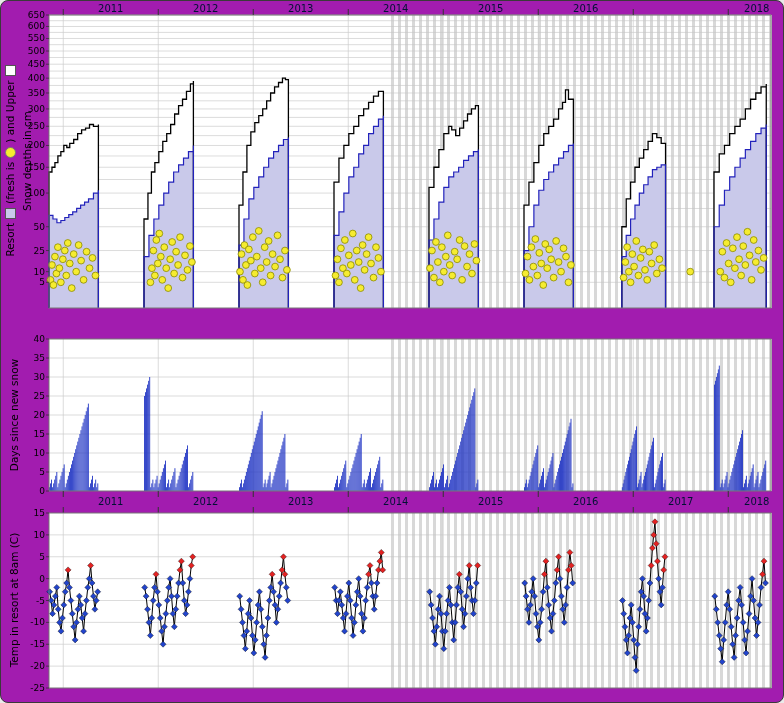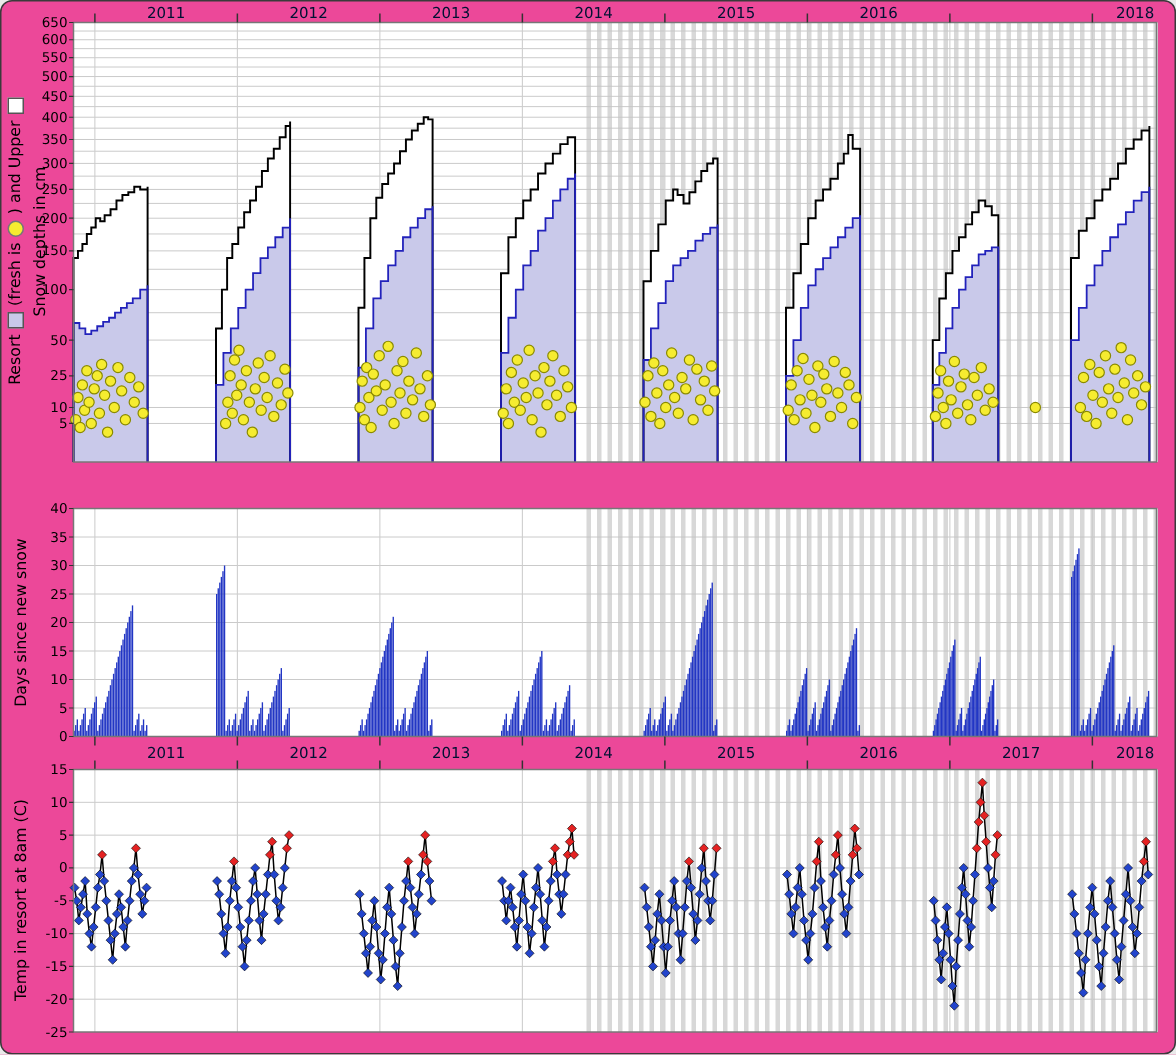--- a/index.html
+++ b/index.html
@@ -1,16 +1,16 @@
 <!DOCTYPE html>
 <html><head>
 <meta charset="utf-8">
 <style>
   html,body{margin:0;padding:0;background:#eaeaea;font-family:"DejaVu Sans",sans-serif;}
-  .chart-root{position:relative;width:784px;height:703px;background:#ec4899;border:1px solid #3a3a3a;border-radius:8px;overflow:hidden;box-sizing:border-box;}
+  .chart-root{position:relative;width:784px;height:703px;background:#a21caf;border:1px solid #3a3a3a;border-radius:8px;overflow:hidden;box-sizing:border-box;}
   .chart-root svg{position:absolute;left:0;top:0;}
   .rot{position:absolute;display:flex;align-items:center;justify-content:center;gap:4px;
        transform:rotate(-90deg);font-size:10.5px;color:#000;white-space:nowrap;pointer-events:none;}
   .swatch{width:9px;height:9px;border:1px solid #555;display:inline-block;flex:0 0 auto;}
   .dotswatch{width:9px;height:9px;border-radius:50%;border:1px solid #777;display:inline-block;flex:0 0 auto;}
 </style>
 </head>
 <body>
 
 <div class="chart-root">

